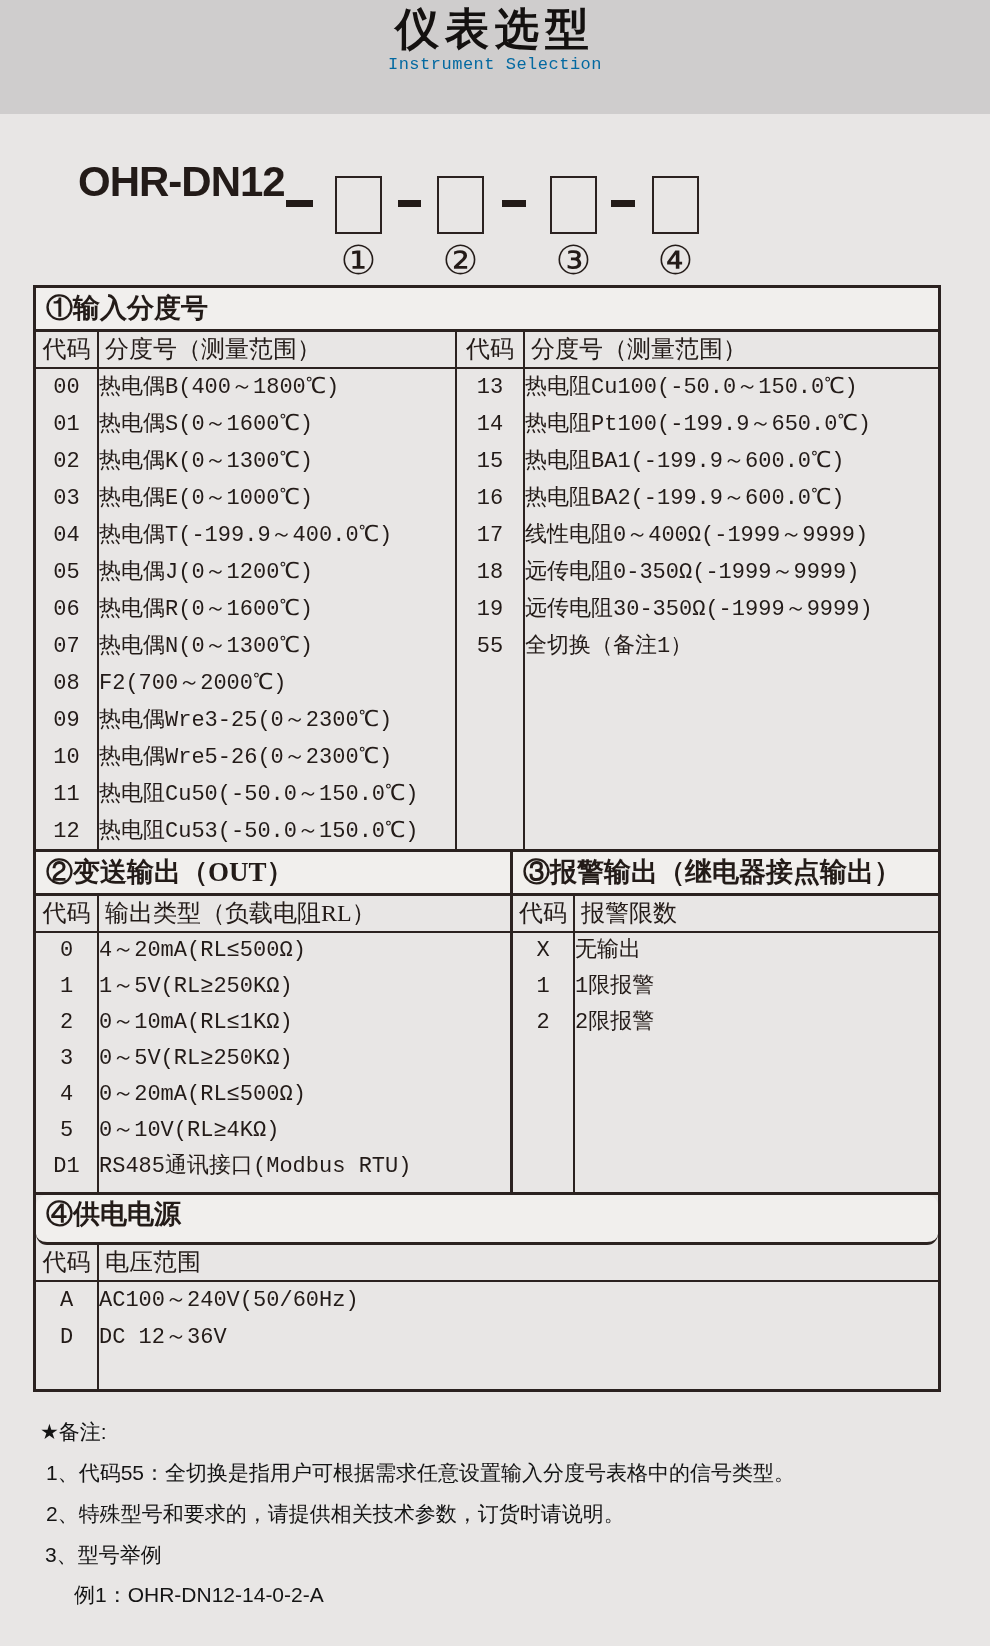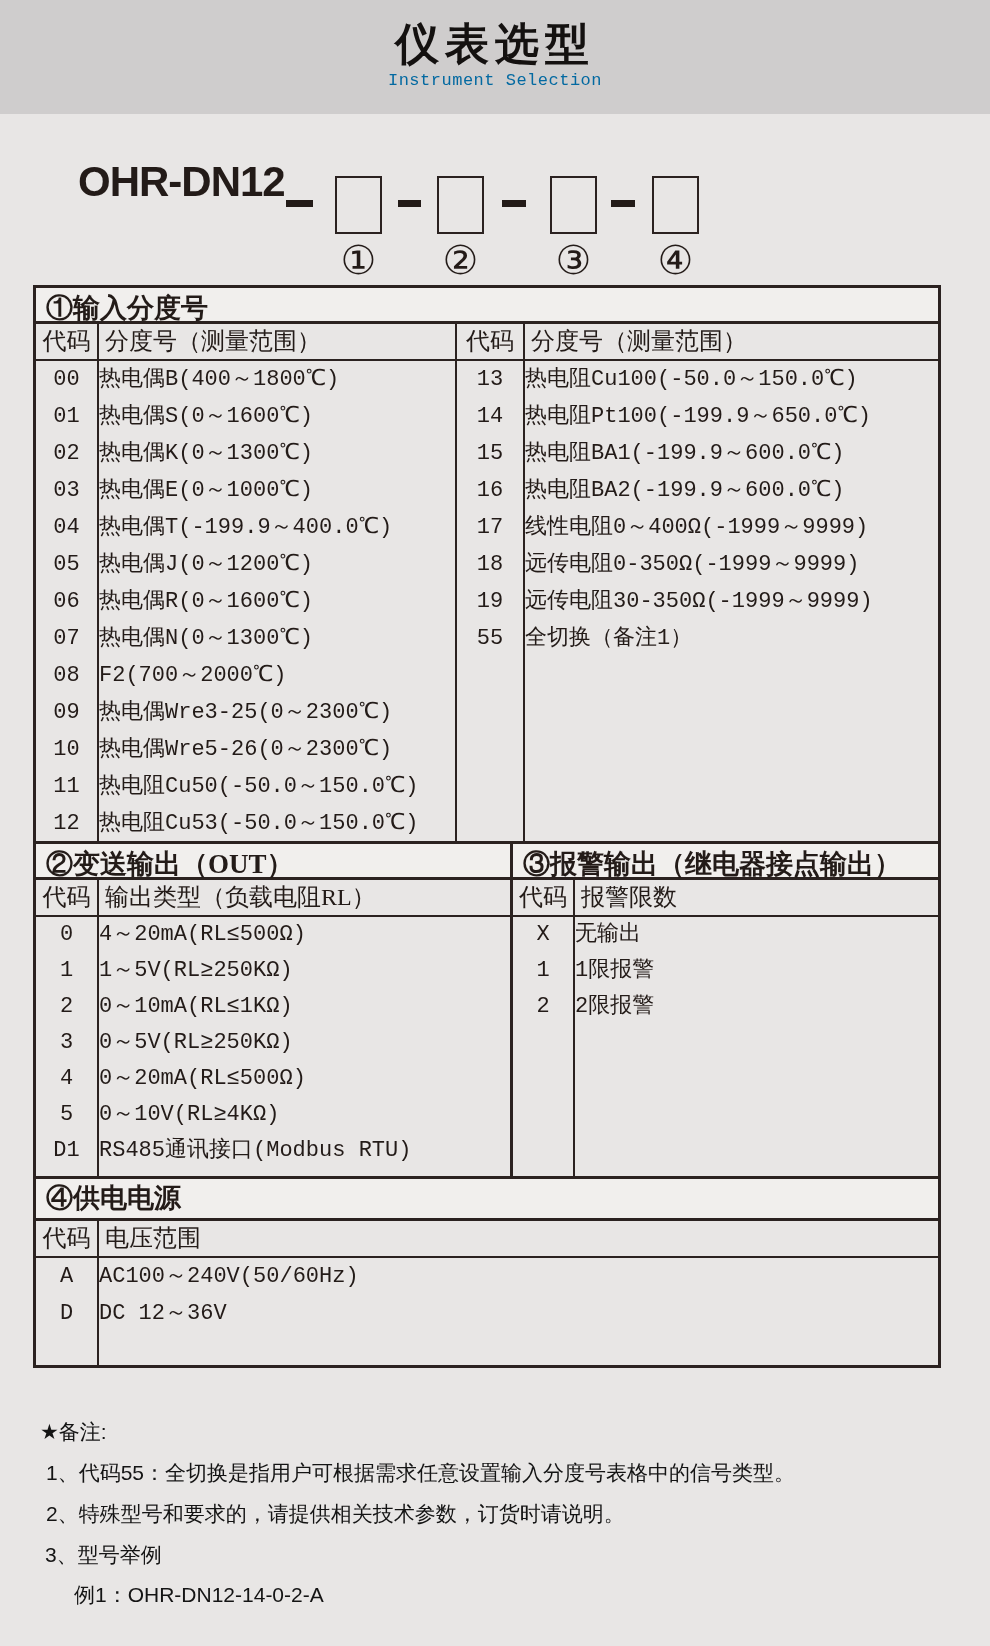--- a/index.html
+++ b/index.html
@@ -5,38 +5,38 @@
   * { margin:0; padding:0; box-sizing:border-box; }
   html,body { width:990px; }
   body {
     height:1646px; position:relative; overflow:hidden;
     background:#e8e6e5; color:#231b18;
     font-family:"Liberation Serif","DejaVu Serif",serif;
   }
   
   .banner { position:absolute; left:0; top:0; width:990px; height:114px;
             background:#cfcdcd; text-align:center; }
-  .banner-title { padding-top:20px; font-family:Liberation Serif, serif;
+  .banner-title { padding-top:4px; font-family:Liberation Sans, sans-serif;
                   font-weight:bold; font-size:44px; letter-spacing:6px; line-height:1.15; color:#141110; }
   .banner-sub { font-family:Liberation Mono, monospace; font-size:17px;
                 color:#0369a1; letter-spacing:.5px; }
   
   .model-prefix { position:absolute; left:78px; top:158px;
                   font-family:"Liberation Sans","DejaVu Sans",sans-serif;
                   font-weight:bold; font-size:42px; letter-spacing:-1px; color:#231b18; }
   .mdash { position:absolute; top:200px; height:7px; background:#231b18; }
   .d1{left:286px;width:27px} .d2{left:398px;width:23px} .d3{left:502px;width:24px} .d4{left:611px;width:24px}
   .slot-box { position:absolute; top:176px; width:47px; height:58px; border:2px solid #2b2220; }
   .b1{left:335px} .b2{left:437px} .b3{left:550px} .b4{left:652px}
   .circ { position:absolute; top:238px; width:47px; text-align:center;
           font-size:40px; line-height:46px; color:#231b18; }
   
   .tables { position:absolute; left:33px; top:285px; width:908px;
             border:3px solid #2b2220; }
-  .sec-hd { background:#f1efed; border-bottom:3px solid #2b2220; height:36px;
+  .sec-hd { background:#f1efed; border-bottom:3px solid #2b2220; height:44px;
             line-height:41px; padding-left:10px; font-weight:bold; font-size:27px; }
   .cols { display:flex; border-bottom:2px solid #2b2220; height:37px;
           line-height:34px; font-size:24px; }
   .cols > div { overflow:hidden; white-space:nowrap; }
   .hd-code { border-right:2px solid #2b2220; text-align:center; }
   .hd-desc { border-right:2px solid #2b2220; padding-left:6px; }
   .hd-desc.last { border-right:none; }
   .data { display:flex; font-family:"Liberation Mono","DejaVu Sans Mono",monospace; font-size:22px; }
   .dcol { border-right:2px solid #2b2220; }
   .dcol.last { border-right:none; flex:1; }
@@ -48,21 +48,21 @@
   .t1-data{height:480px}
   
   .secb { display:flex; border-top:3px solid #2b2220; }
   .secb-left { width:477px; border-right:3px solid #2b2220; }
   .secb-right { flex:1; }
   .w-code3{width:63px} .w-code4{width:62px} .w-descf{flex:1}
   .tb-data{height:259px}
   .tb-data .drow{height:36px; line-height:36px;}
   
   .secc { border-top:3px solid #2b2220; }
-  .secc .sec-hd{height:42px; line-height:39px;}
+  .secc .sec-hd{height:50px; line-height:39px;border-radius:11px;}
   .t4-data{height:107px}
   
   .note { position:absolute; font-family:"Liberation Sans","DejaVu Sans",sans-serif;
           font-size:21px; color:#141414; white-space:nowrap; }
   .note-title{left:40px; top:1418px;}
   .note-1{left:46px; top:1459px;}
   .note-2{left:46px; top:1500px;}
   .note-3{left:45px; top:1541px;}
   .note-ex{left:74px; top:1581px;}
 </style>

